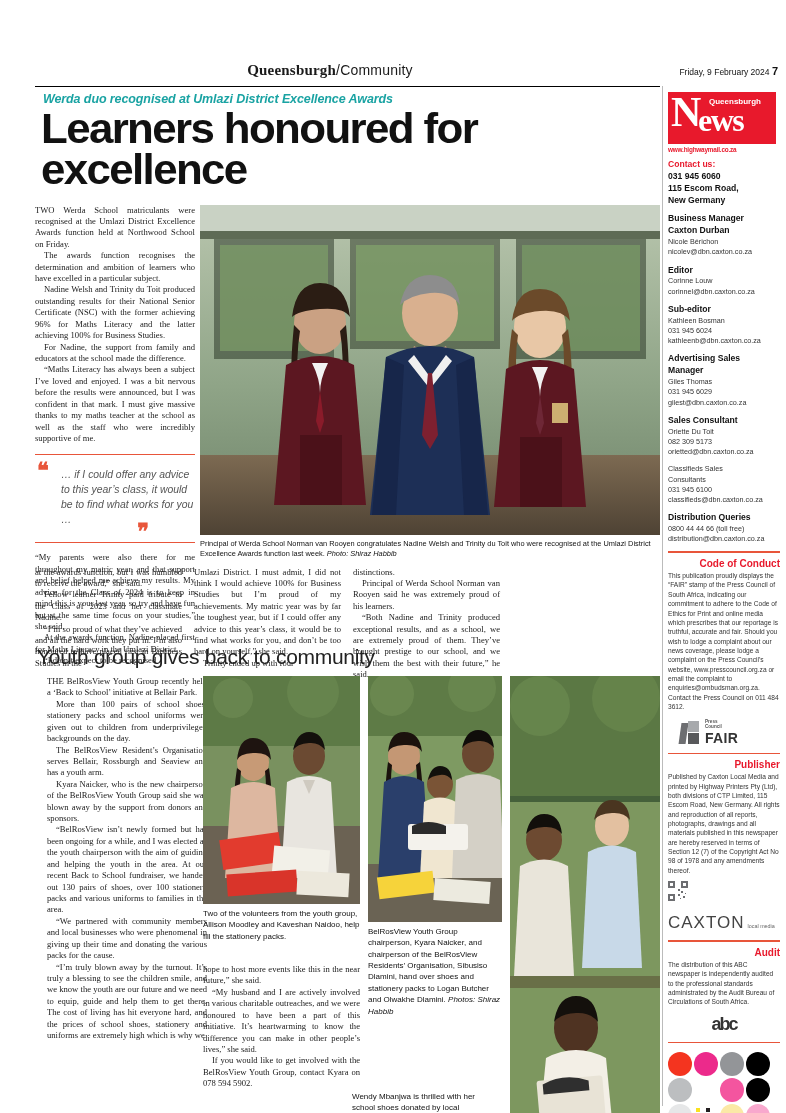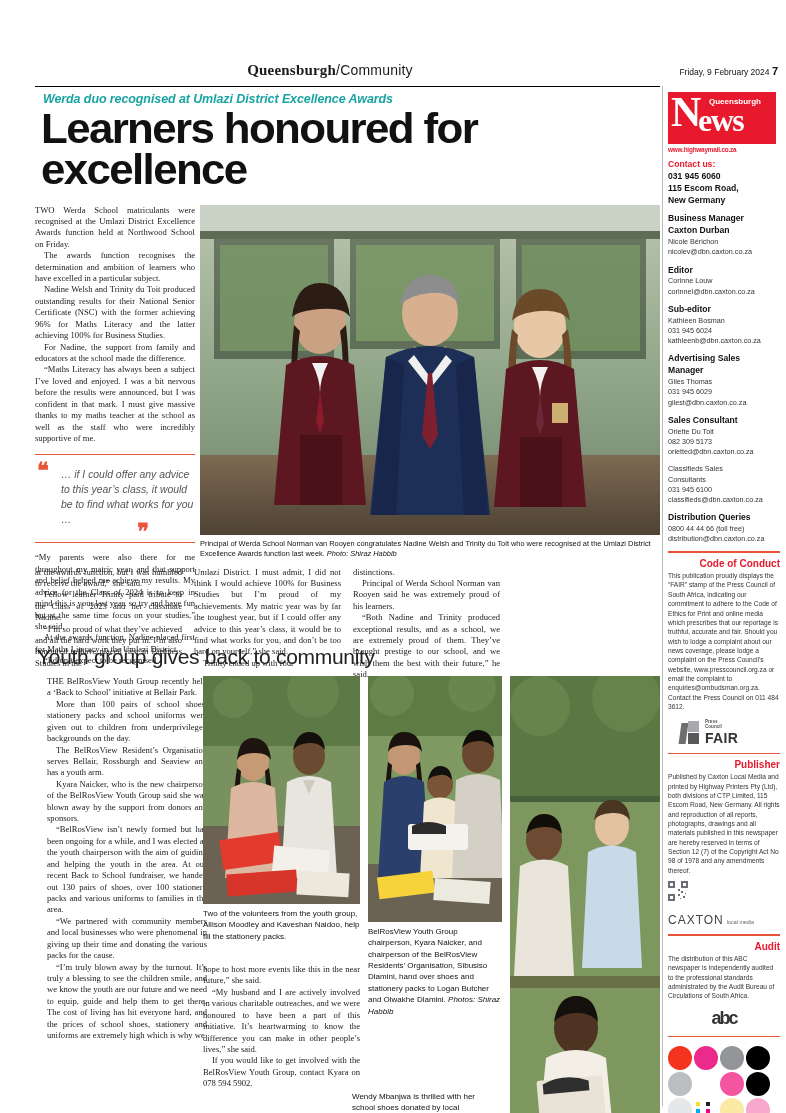--- a/index.html
+++ b/index.html
@@ -167,21 +167,21 @@
   .fair-mark{width:20px;height:24px;position:relative;}
   .fair-mark i{position:absolute;display:block;}
   .fair-mark i.a{left:0;top:2px;width:7px;height:21px;background:#6d6e71;transform:skewX(-8deg);}
   .fair-mark i.b{left:8px;top:0;width:11px;height:11px;background:#a7a9ac;}
   .fair-mark i.c{left:8px;top:12px;width:11px;height:11px;background:#58595b;}
   .fair-txt{line-height:1;}
   .fair-txt .t1{font-size:4.6px;color:#555;display:block;font-weight:bold;}
   .fair-txt .t2{font-size:14px;font-weight:bold;color:#333;letter-spacing:.3px;}
 
   .caxton{display:flex;align-items:baseline;gap:3px;margin:6px 0 4px 0;}
-  .caxton .cx{font-size:12px;color:#444;letter-spacing:1px;}
+  .caxton .cx{font-size:17px;color:#444;letter-spacing:1px;}
   .caxton .cm{font-size:5.4px;color:#666;}
   .qrsmall{width:20px;height:20px;margin:6px 0 2px 0;}
 
   .abc-wrap{text-align:center;margin:7px 0 0 0;}
   .abc{font-family:"Liberation Sans",sans-serif;font-weight:bold;font-size:18px;color:#333;letter-spacing:-2px;}
 
   .swatches{margin-top:9px;width:108px;position:relative;}
   .sw-row{display:flex;gap:2px;margin-bottom:2px;}
   .sw{width:24px;height:24px;border-radius:50%;}
   .sw-mini{width:24px;height:24px;position:relative;}

